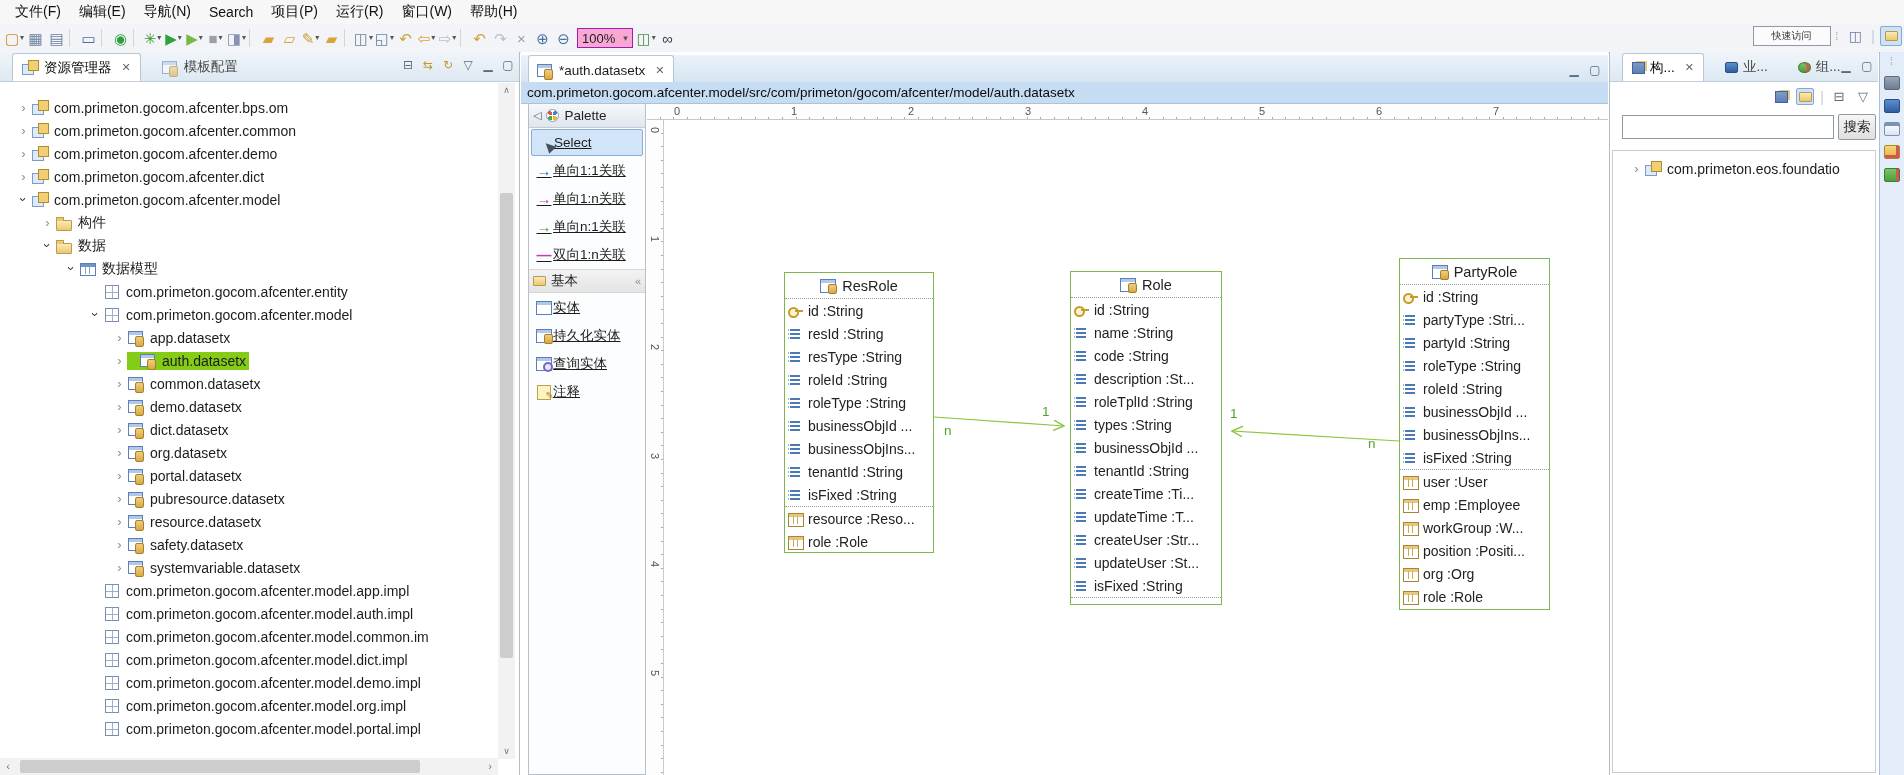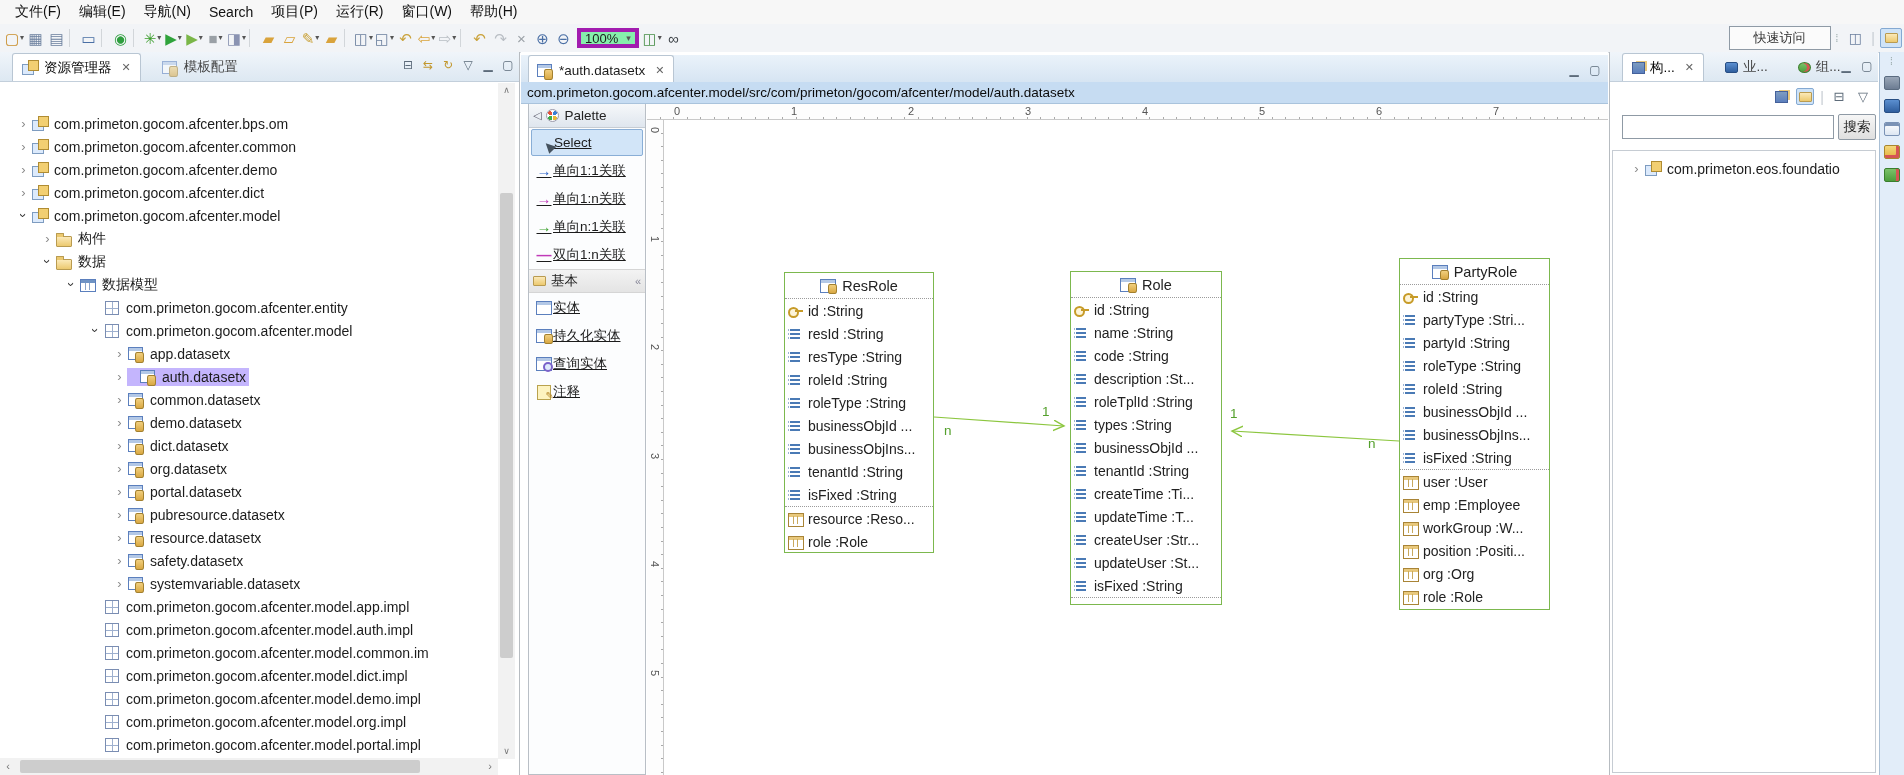--- a/index.html
+++ b/index.html
@@ -12,54 +12,54 @@
     display:flex; align-items:center; padding-left:6px; }
   .menu-item { padding:2px 9px; font-size:14px; color:#111; }
 
   
   #toolbar { position:absolute; left:0; top:24px; width:1904px; height:29px; background:#f2f4f7;
     border-bottom:1px solid #d7dbe0; display:flex; align-items:center; padding-left:4px; }
   .tbtn { height:24px; min-width:21px; display:flex; align-items:center; justify-content:center;
     font-size:15px; line-height:1; }
   .tbtn[data-sep="true"] { min-width:7px; width:7px; height:18px; border-left:1px solid #d2d6da; margin:0 2px; }
   .tbtn[data-dd="true"]::after { content:"▾"; font-size:8px; color:#555; margin-left:1px; }
-  .zoom-combo { height:20px; border:4px solid #a21caf; background:#86efac; display:flex; align-items:center;
+  .zoom-combo { height:20px; border:1px solid #a21caf; background:#f9a8d4; display:flex; align-items:center;
     font-size:13px; padding:0 4px; margin:0 3px; }
   .zoom-combo .zc-arrow { margin-left:8px; font-size:9px; color:#555; }
   #toolbar-right { position:absolute; right:2px; top:26px; display:flex; align-items:center; gap:5px; }
-  .qa-box { border:1px solid #8f9aa5; background:#fbfbfb; font-size:13px; color:#333; padding:2px 24px; }
+  .qa-box { border:1px solid #8f9aa5; background:#fbfbfb; font-size:10px; color:#333; padding:2px 18px; }
   .persp-btn { width:22px; height:20px; display:flex; align-items:center; justify-content:center; font-size:14px; }
   .persp-btn[data-active="true"] { background:#cfe3f7; border:1px solid #84a9d2; border-radius:2px; }
   .handle-dots { color:#9aa; font-size:10px; letter-spacing:1px; }
 
   
   .chrome-ico { width:14px; height:13px; display:inline-flex; align-items:center; justify-content:center;
     font-size:12px; color:#5c6b7a; }
   .tab-close { font-size:11px; color:#666; margin-left:5px; }
 
   
   #left-panel { position:absolute; left:0; top:52px; width:520px; height:723px; background:#fff;
     border-right:1px solid #b7bcc1; }
   .view-tabbar { position:absolute; left:0; top:0; right:0; height:30px;
     background:linear-gradient(#f0f5fa,#dde8f2); border-bottom:1px solid #c3cfdb; display:flex; align-items:flex-end; }
   .vtab { height:28px; display:flex; align-items:center; padding:0 9px; font-size:13.5px; color:#444; gap:5px;margin-left:12px; }
   .vtab[data-active="true"] { background:#fff; border:1px solid #b9c6d3; border-bottom:none;
     border-radius:3px 3px 0 0; color:#000; }
   .ltab-icons { position:absolute; right:4px; top:6px; display:flex; gap:6px; align-items:center; }
 
-  #ltree { position:absolute; left:0; top:47px; width:498px; height:676px; overflow:hidden; padding-top:13px; background:#fff;}
+  #ltree { position:absolute; left:0; top:31px; width:498px; height:676px; overflow:hidden; padding-top:13px; background:#fff;}
   .trow { height:23px; display:flex; align-items:center; white-space:nowrap; }
   .trow[data-lv="0"]{padding-left:16px} .trow[data-lv="1"]{padding-left:40px}
   .trow[data-lv="2"]{padding-left:64px} .trow[data-lv="3"]{padding-left:88px}
   .trow[data-lv="4"]{padding-left:112px}
   .tw { width:15px; font-size:13px; color:#8a8a8a; display:inline-flex; justify-content:center; }
   .tw[data-state="collapsed"]::before { content:"›"; }
   .tw[data-state="expanded"]::before { content:"›"; transform:rotate(90deg); color:#333; display:inline-block;}
   .tin { display:inline-flex; align-items:center; gap:5px; padding:1px 3px 1px 1px; }
-  .trow[data-sel="true"] .tin { background:#c4b5fd;padding-left:13px; }
+  .trow[data-sel="true"] .tin { background:#84cc16;padding-left:13px; }
   .tlabel { font-size:14px; }
 
   
   .tico { width:17px; height:15px; position:relative; display:inline-block; flex:none; }
   .tico[data-icon="pkg"]::before { content:""; position:absolute; left:0; top:4px; width:10px; height:9px;
     background:#dceafc; border:1px solid #7e9cc0; }
   .tico[data-icon="pkg"]::after { content:""; position:absolute; left:6px; top:0; width:9px; height:9px;
     background:#f2cf72; border:1px solid #b08c32; }
   .tico[data-icon="folder"]::before { content:""; position:absolute; left:0; top:5px; width:14px; height:9px;
     background:linear-gradient(#fbe9b8,#ecc96f); border:1px solid #b99b50; border-radius:1px; }

